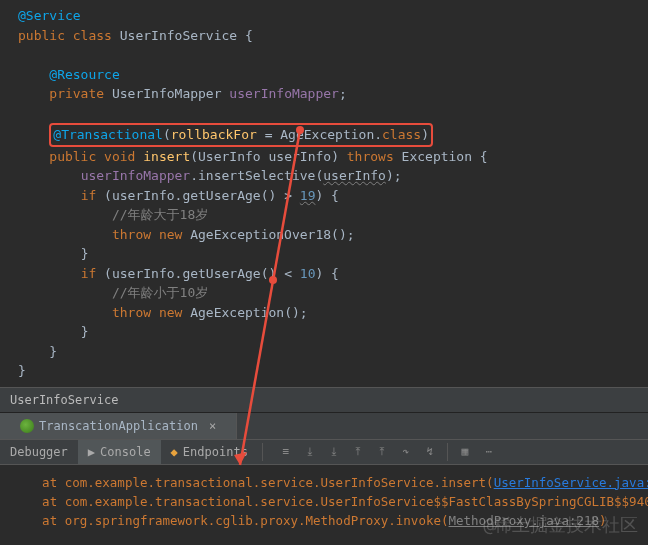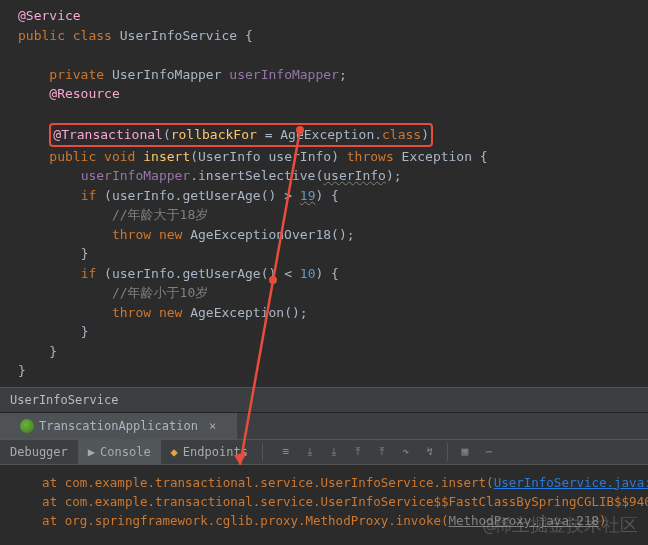--- a/index.html
+++ b/index.html
@@ -13,21 +13,21 @@
   overflow: hidden;
   position: relative;
 }
 .editor-area {
   padding: 6px 0 6px 18px;
   line-height: 1.5;
   background: #2b2b2b;
 }
 .code-line { white-space: pre; }
 .kw { color: #cc7832; }
-.anno { color: #f9a8d4; }
+.anno { color: #0ea5e9; }
 .str, .comment { color: #808080; }
 .field { color: #9876aa; }
 .method { color: #ffc66d; }
 .num { color: #6897bb; }
 .underline { text-decoration: underline wavy #808080; text-decoration-thickness: 1px; }
 .red-box {
   border: 2px solid #e74c3c;
   border-radius: 4px;
   display: inline-block;
   padding: 0 2px;
@@ -118,22 +118,22 @@
   pointer-events: none;
 }
 </style>
 </head>
 <body>
 
 <div class="editor-area">
   <div class="code-line"><span class="anno">@Service</span></div>
   <div class="code-line"><span class="kw">public </span><span class="kw">class </span><span>UserInfoService </span><span>{</span></div>
   <div class="code-line"> </div>
+  <div class="code-line">    <span class="anno">@Resource</span></div>
   <div class="code-line">    <span class="kw">private </span><span>UserInfoMapper </span><span class="field">userInfoMapper</span><span>;</span></div>
-  <div class="code-line">    <span class="anno">@Resource</span></div>
   <div class="code-line"> </div>
   <div class="code-line">    <span class="red-box"><span class="anno">@Transactional</span><span>(</span><span class="method">rollbackFor </span><span>= </span><span>AgeException</span><span>.</span><span class="kw">class</span><span>)</span></span></div>
   <div class="code-line">    <span class="kw">public </span><span class="kw">void </span><span class="method">insert</span><span>(</span><span>UserInfo </span><span>userInfo</span><span>) </span><span class="kw">throws </span><span>Exception </span><span>{</span></div>
   <div class="code-line">        <span class="field">userInfoMapper</span><span>.</span><span>insertSelective</span><span>(</span><span class="underline">userInfo</span><span>);</span></div>
   <div class="code-line">        <span class="kw">if </span><span>(</span><span>userInfo</span><span>.</span><span>getUserAge</span><span>() &gt; </span><span class="num underline">19</span><span>) {</span></div>
   <div class="code-line">            <span class="comment">//年龄大于18岁</span></div>
   <div class="code-line">            <span class="kw">throw </span><span class="kw">new </span><span>AgeExceptionOver18</span><span>();</span></div>
   <div class="code-line">        <span>}</span></div>
   <div class="code-line">        <span class="kw">if </span><span>(</span><span>userInfo</span><span>.</span><span>getUserAge</span><span>() &lt; </span><span class="num">10</span><span>) {</span></div>
   <div class="code-line">            <span class="comment">//年龄小于10岁</span></div>

